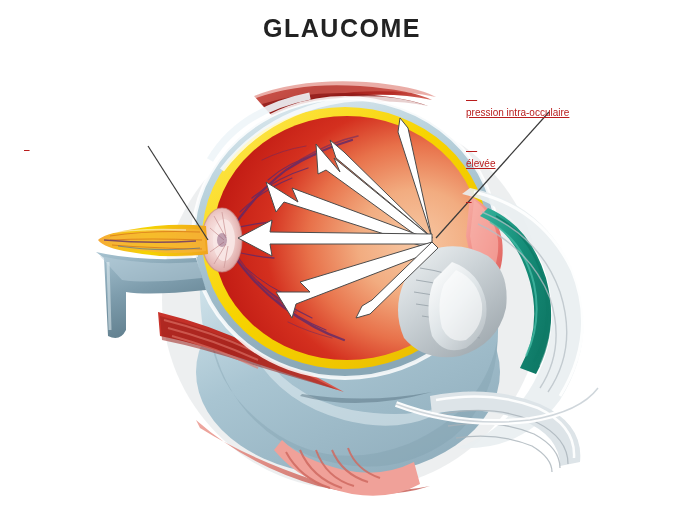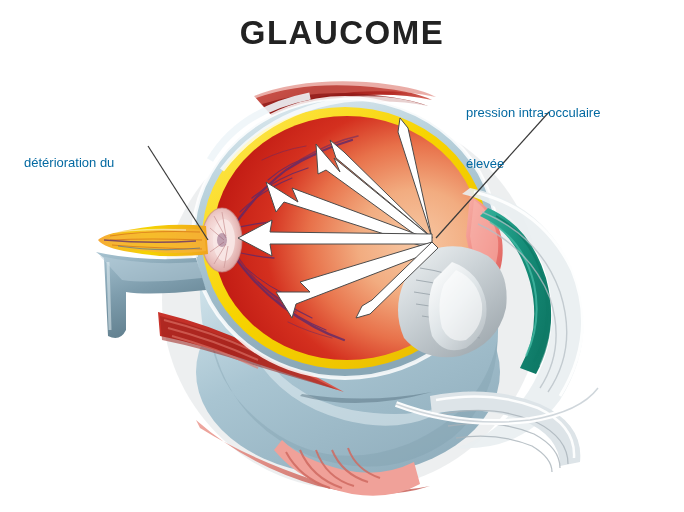--- a/index.html
+++ b/index.html
@@ -28,33 +28,34 @@
     height: 512px;
   }
   #title {
     position: absolute;
     left: 0;
     top: 14px;
     width: 684px;
     text-align: center;
     font-family: "Liberation Sans", sans-serif;
     font-weight: bold;
-    font-size: 33px;
+    font-size: 25px;
     letter-spacing: 1.5px;
     color: #222222;
     z-index: 40;
   }
   .anno {
     position: absolute;
     font-family: "Liberation Sans", sans-serif;
-    font-size: 13px;
+    font-size: 10px;
     line-height: 17px;
-    color: #0369a1;
+    color: #b91c1c;
     z-index: 40;
     white-space: pre;
+    text-decoration: underline;
   }
   #label-nerve {
     left: 24px;
     top: 120px;
   }
   #label-pressure {
     left: 466px;
     top: 70px;
   }
 </style>
@@ -342,21 +343,20 @@
 
     <g stroke="#3a3a3a" stroke-width="1.2" fill="none">
       <line x1="148" y1="146" x2="208" y2="240"></line>
       <line x1="549" y1="112" x2="436" y2="238"></line>
     </g>
   </svg>
 
   <div id="title">GLAUCOME</div>
 
   <div class="anno" id="label-nerve">
-    <div>détérioration du</div>
   </div>
 
   <div class="anno" id="label-pressure">
     <div>pression intra-occulaire</div>
     <div>élevée</div>
   </div>
 
 </div>
 
 </body></html>

